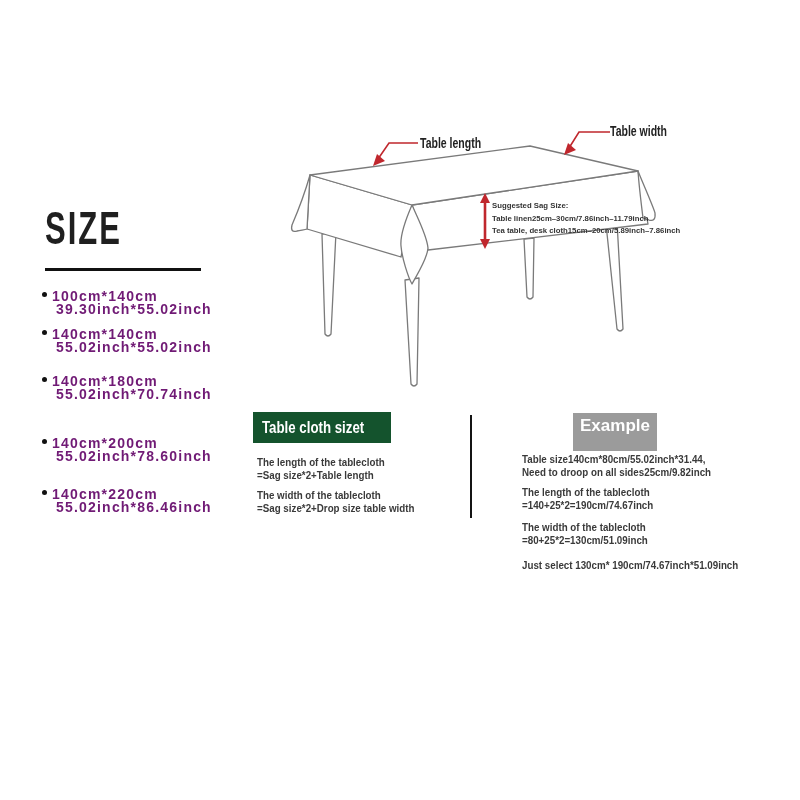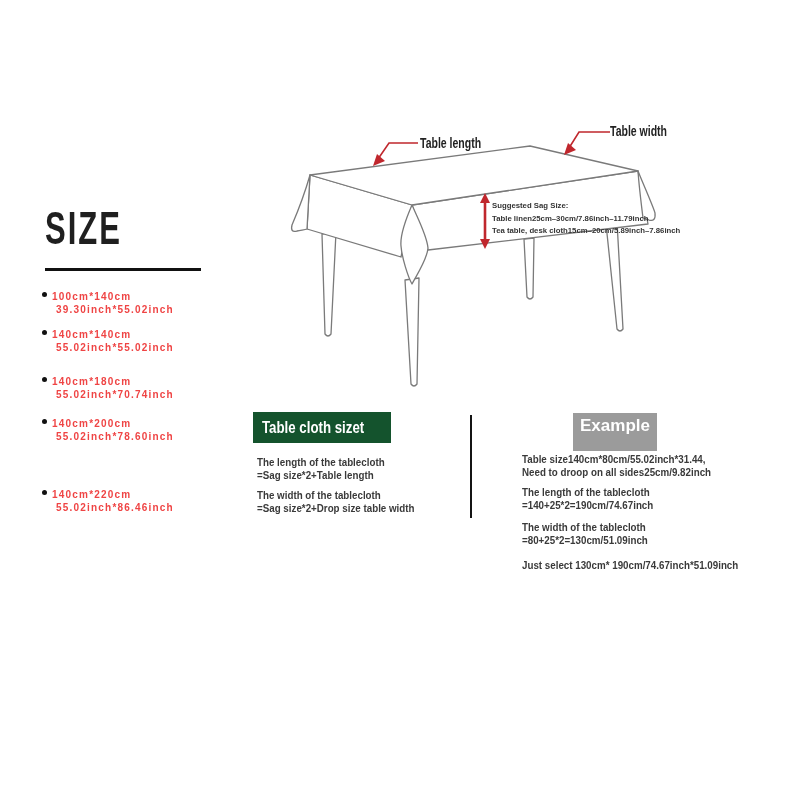--- a/index.html
+++ b/index.html
@@ -20,21 +20,21 @@
     font-size:47px; font-weight:bold; color:#1f1f1f;
     letter-spacing:3px; line-height:1;
     transform:scaleX(0.66); transform-origin:left top;
     white-space:nowrap;
   }
   .size-underline {
     left:45px; top:268px; width:156px; height:3px; background:#111;
   }
   .size-item {
     left:42px; width:200px; padding-left:10px;
-    font-size:10px; font-weight:bold; color:#ef4444;
+    font-size:14px; font-weight:bold; color:#701a75;
     letter-spacing:1.2px; line-height:13px; white-space:nowrap;
   }
   .size-item .bullet {
     position:absolute; left:0; top:2px;
     width:5px; height:5px; border-radius:50%; background:#111;
   }
   .size-item .inch-line { margin-left:4px; }
 
   
   .diagram-svg { left:270px; top:118px; width:440px; height:300px; }
@@ -92,21 +92,21 @@
 <div class="abs size-item" style="top:328px">
   <span class="bullet"></span>
   <div>140cm*140cm</div>
   <div class="inch-line">55.02inch*55.02inch</div>
 </div>
 <div class="abs size-item" style="top:375px">
   <span class="bullet"></span>
   <div>140cm*180cm</div>
   <div class="inch-line">55.02inch*70.74inch</div>
 </div>
-<div class="abs size-item" style="top:417px">
+<div class="abs size-item" style="top:437px">
   <span class="bullet"></span>
   <div>140cm*200cm</div>
   <div class="inch-line">55.02inch*78.60inch</div>
 </div>
 <div class="abs size-item" style="top:488px">
   <span class="bullet"></span>
   <div>140cm*220cm</div>
   <div class="inch-line">55.02inch*86.46inch</div>
 </div>
 

